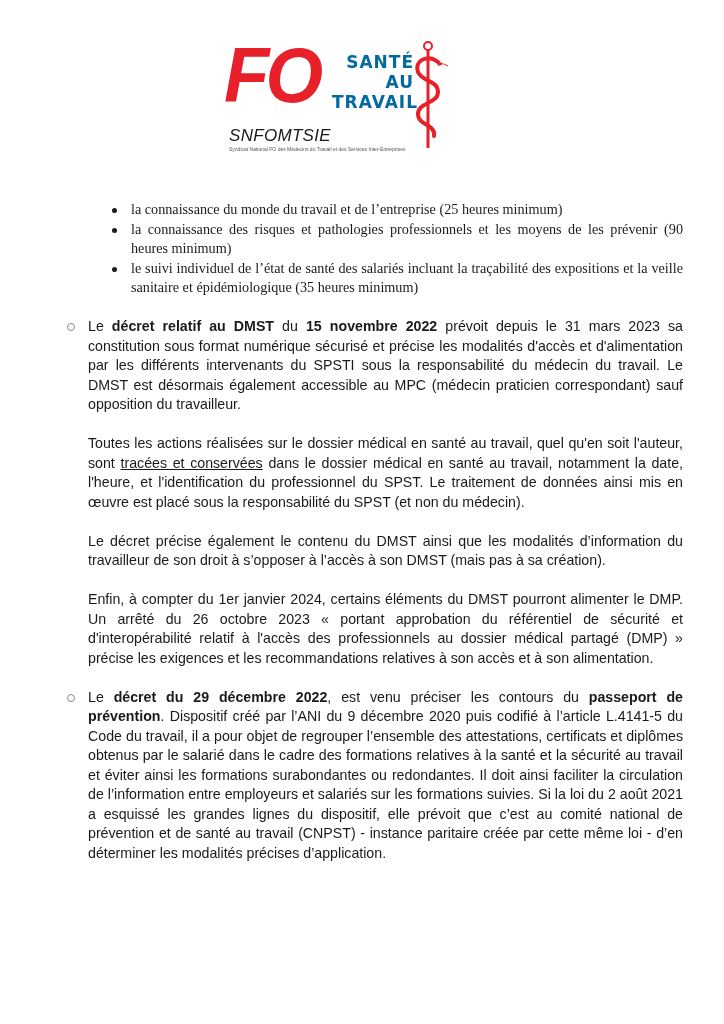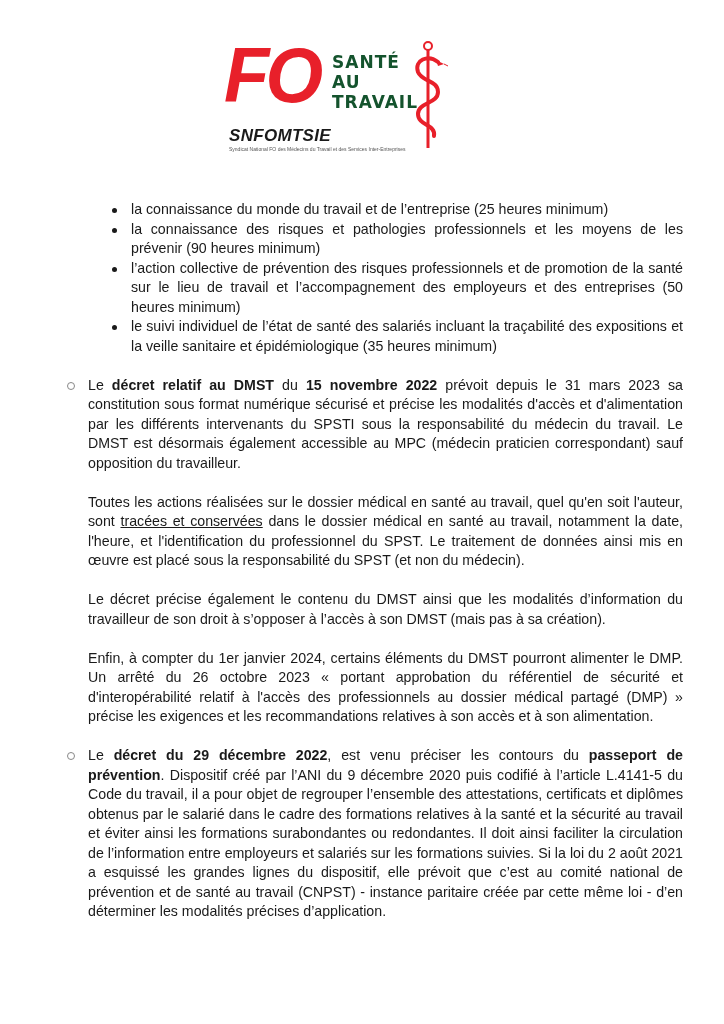--- a/index.html
+++ b/index.html
@@ -2,33 +2,33 @@
 <html><head>
 <meta charset="utf-8">
 <style>
   html, body { margin: 0; padding: 0; background: #ffffff; }
   body { width: 724px; height: 1024px; position: relative; overflow: hidden;
          font-family: "Liberation Sans", sans-serif; color: #1a1a1a; }
   .logo { position: absolute; left: 224px; top: 36px; width: 230px; height: 120px; }
   .logo-fo { position: absolute; left: 0; top: 0; font-family: "Liberation Sans", sans-serif;
              font-weight: bold; font-style: italic; font-size: 78px; line-height: 78px;
              color: #e8202a; letter-spacing: -4px; transform: scaleX(0.95); transform-origin: left top; }
-  .logo-sante { position: absolute; left: 108px; top: 16px; width: 82px; text-align: left;
+  .logo-sante { position: absolute; left: 108px; top: 16px; width: 82px; text-align: right;
                 font-family: "DejaVu Sans", sans-serif; font-weight: bold; font-size: 17px;
-                line-height: 20px; color: #14532d; letter-spacing: 1px; }
-  .logo-org { position: absolute; left: 5px; top: 90px; font-weight: bold; font-style: italic;
+                line-height: 20px; color: #0369a1; letter-spacing: 1px; }
+  .logo-org { position: absolute; left: 5px; top: 90px; font-weight: normal; font-style: italic;
               font-size: 17px; color: #1a1a1a; letter-spacing: 0.3px; text-align: center; }
   .logo-sub { position: absolute; left: 5px; top: 110px; font-size: 5px; color: #555; white-space: nowrap; }
   .logo-staff { position: absolute; left: 186px; top: 4px; width: 40px; height: 110px; }
 
   .page { position: absolute; left: 88px; top: 200px; width: 595px;
           font-size: 14.2px; line-height: 19.5px; }
   p { margin: 0; text-align: justify; }
   .gap { height: 19.5px; }
-  ul.dots { list-style: none; margin: 0; padding: 0 0 0 43px; }
+  ul.dots { list-style: none; margin: 0; padding: 0 0 0 43px; font-family: Liberation Serif, serif; }
   ul.dots li { position: relative; text-align: justify; }
   ul.dots li::before { content: ""; position: absolute; left: -19px; top: 8px;
                        width: 5px; height: 5px; border-radius: 50%; background: #1a1a1a; }
   .circ-item { position: relative; }
   .circ-marker { position: absolute; left: -21px; top: 6px; width: 6px; height: 6px;
                  border: 1px solid #888; border-radius: 50%; }
   b { font-weight: bold; }
   u { text-decoration: underline; }
 </style>
 </head>
@@ -49,21 +49,20 @@
     <path d="M28 22 C 18 14, 4 20, 8 32 C 12 42, 28 40, 28 52 C 28 64, 8 62, 8 74 C 8 86, 26 84, 24 96" fill="none" stroke="#e8202a" stroke-width="4" stroke-linecap="round"></path>
     <path d="M26 20 L 34 24 L 28 26 Z" fill="#e8202a"></path>
     <line x1="34" y1="24" x2="38" y2="26" stroke="#e8202a" stroke-width="1"></line>
   </svg>
 </div>
 
 <div class="page">
   <ul class="dots">
     <li>la connaissance du monde du travail et de l’entreprise (25 heures minimum)</li>
     <li>la connaissance des risques et pathologies professionnels et les moyens de les prévenir (90 heures minimum)</li>
-    <li>l’action collective de prévention des risques professionnels et de promotion de la santé sur le lieu de travail et l’accompagnement des employeurs et des entreprises (50 heures minimum)</li>
     <li>le suivi individuel de l’état de santé des salariés incluant la traçabilité des expositions et la veille sanitaire et épidémiologique (35 heures minimum)</li>
   </ul>
   <div class="gap"></div>
 
   <div class="circ-item">
     <span class="circ-marker"></span>
     <p><span>Le </span><b>décret relatif au DMST</b><span> du </span><b>15 novembre 2022</b><span> prévoit depuis le 31 mars 2023 sa constitution sous format numérique sécurisé et précise les modalités d'accès et d'alimentation par les différents intervenants du SPSTI sous la responsabilité du médecin du travail. Le DMST est désormais également accessible au MPC (médecin praticien correspondant) sauf opposition du travailleur.</span></p>
     <div class="gap"></div>
     <p><span>Toutes les actions réalisées sur le dossier médical en santé au travail, quel qu'en soit l'auteur, sont </span><u>tracées et conservées</u><span> dans le dossier médical en santé au travail, notamment la date, l'heure, et l'identification du professionnel du SPST. Le traitement de données ainsi mis en œuvre est placé sous la responsabilité du SPST (et non du médecin).</span></p>
     <div class="gap"></div>

